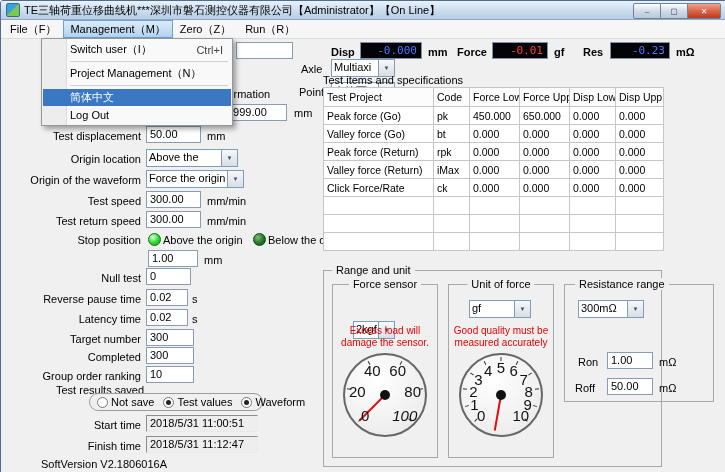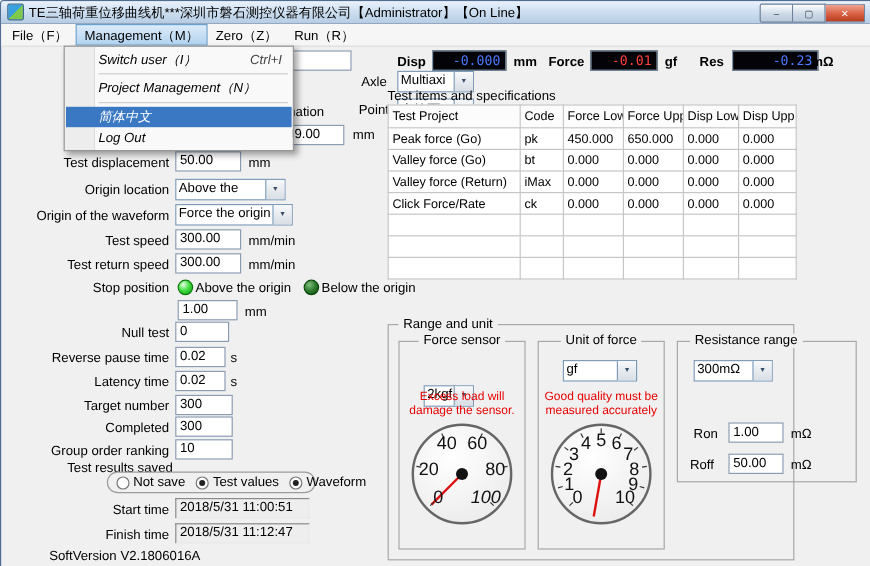--- a/index.html
+++ b/index.html
@@ -23,23 +23,23 @@
   .winbtn.close { width:32px; border-left:none; border-radius:0 2px 2px 0; color:#fff;
             background:linear-gradient(#f0a492,#d75f42 55%,#b83d20); }
 
   
   .menubar { position:absolute; left:0; top:19px; right:0; height:18px; background:#f6f6f6;
              border-bottom:1px solid #dcdcdc; display:flex; align-items:stretch; padding-left:2px; }
   .menu-item { padding:2px 7px; display:flex; align-items:center; white-space:nowrap; }
   .menu-item.active { background:linear-gradient(#dcebf9,#b3d3ef); border:1px solid #6aa0cf; padding:1px 6px; }
 
   
-  .dropdown { position:absolute; left:52px; top:37px; width:188px; z-index:100;
+  .dropdown { position:absolute; left:40px; top:37px; width:188px; z-index:100;
               background:linear-gradient(to right,#ededed 0,#ededed 24px,#dcdcdc 24px,#dcdcdc 25px,#f9f9f9 25px);
-              border:1px solid #979797; box-shadow:3px 3px 5px rgba(0,0,0,0.35); padding:2px 1px;font-style:italic; }
+              border:1px solid #979797; box-shadow:3px 3px 5px rgba(0,0,0,0.35); padding:2px 1px; }
   .dd-item { height:17px; display:flex; justify-content:space-between; align-items:center;
              padding:0 8px 0 27px; white-space:nowrap; }
   .dd-item.hl { background:#3a78c3; color:#fff; }
   .dd-short { margin-left:10px; color:#444; }
   .dd-item.hl .dd-short { color:#fff; }
   .dd-sep { height:1px; background:#cfcfcf; margin:3px 3px 3px 27px; }
 
   
   .lbl { position:absolute; height:14px; line-height:14px; white-space:nowrap; }
   .r { text-align:right; }
@@ -230,21 +230,21 @@
 
   <span class="lbl blbl" style="left:330px;top:44px;">Disp</span>
   <div class="ddisp" style="left: 359px; top: 41px; width: 62px; color: rgb(77, 121, 255);">-0.000</div>
   <span class="lbl blbl" style="left:427px;top:44px;">mm</span>
 
   <span class="lbl blbl" style="left:456px;top:44px;">Force</span>
   <div class="ddisp" style="left: 491px; top: 41px; width: 56px; color: rgb(255, 64, 64);">-0.01</div>
   <span class="lbl blbl" style="left:553px;top:44px;">gf</span>
 
   <span class="lbl blbl" style="left:582px;top:44px;">Res</span>
-  <div class="ddisp" style="left: 609px; top: 41px; width: 72px; color: rgb(77, 121, 255);">-0.23</div>
+  <div class="ddisp" style="left: 609px; top: 41px; width: 60px; color: rgb(77, 121, 255);">-0.23</div>
   <span class="lbl blbl" style="left:675px;top:44px;">mΩ</span>
 
   <span class="lbl" style="left:322px;top:72px;">Test items and specifications</span>
   <table class="spec" id="spec-table">
       <colgroup>
         <col style="width: 110px;">
         <col style="width: 36px;">
         <col style="width: 50px;">
         <col style="width: 50px;">
         <col style="width: 46px;">
@@ -265,20 +265,28 @@
           <td>Peak force (Go)</td>
           <td>pk</td>
           <td>450.000</td>
           <td>650.000</td>
           <td>0.000</td>
           <td>0.000</td>
         </tr>
         <tr>
           <td>Valley force (Go)</td>
           <td>bt</td>
+          <td>0.000</td>
+          <td>0.000</td>
+          <td>0.000</td>
+          <td>0.000</td>
+        </tr>
+        <tr>
+          <td>Peak force (Return)</td>
+          <td>rpk</td>
           <td>0.000</td>
           <td>0.000</td>
           <td>0.000</td>
           <td>0.000</td>
         </tr>
         <tr>
           <td>Valley force (Return)</td>
           <td>iMax</td>
           <td>0.000</td>
           <td>0.000</td>

